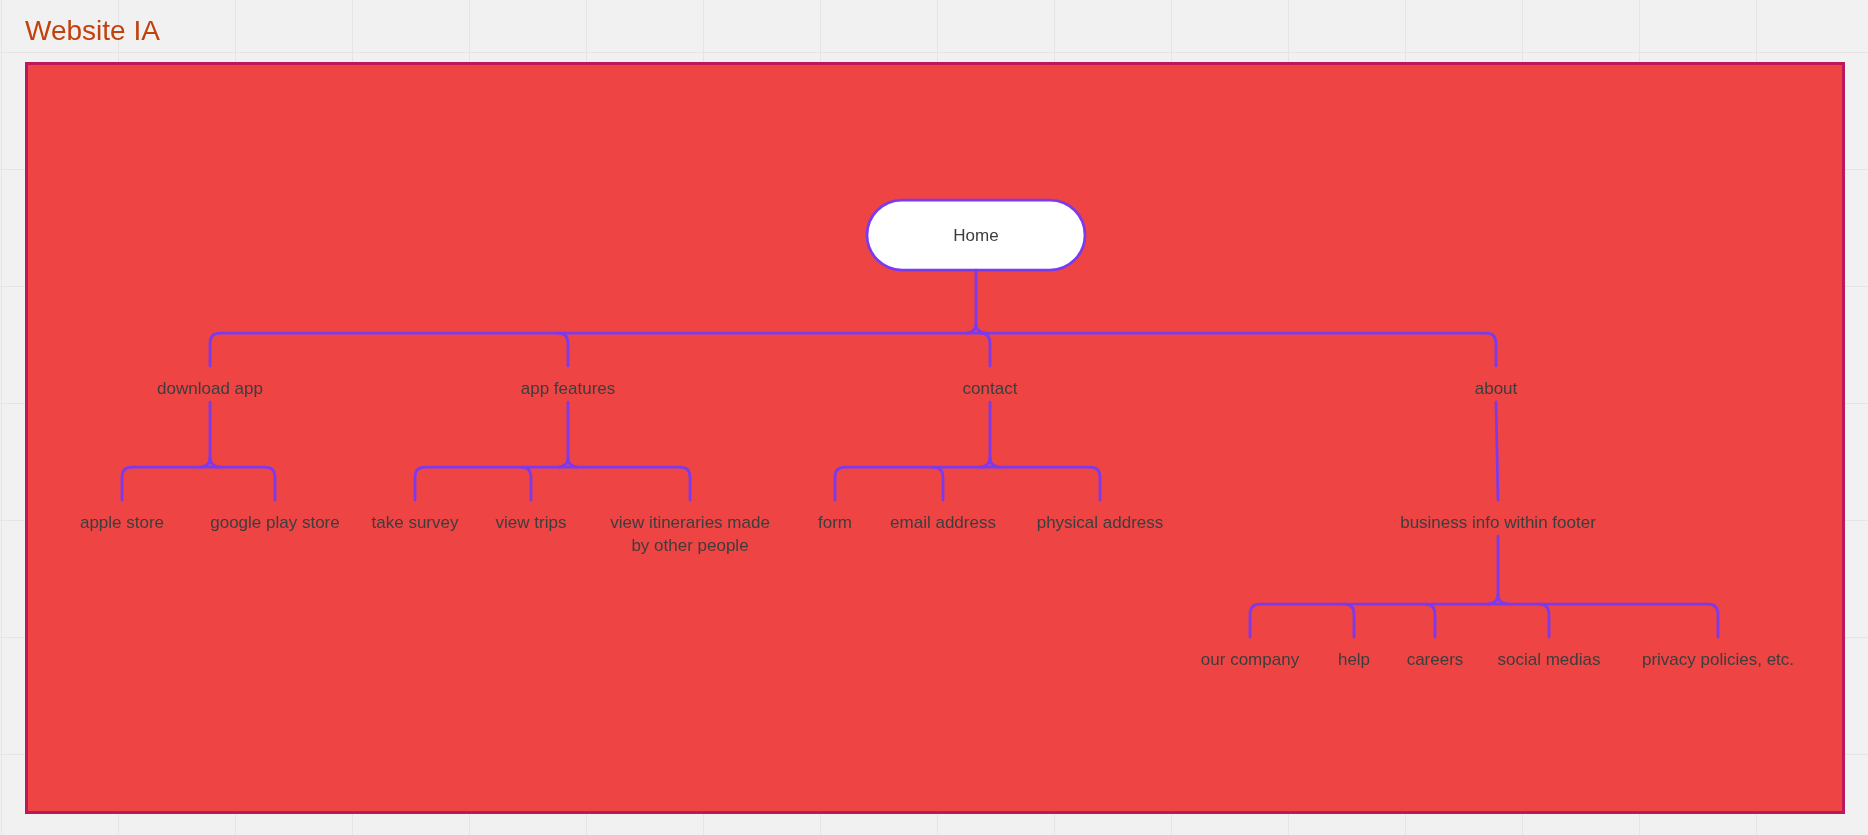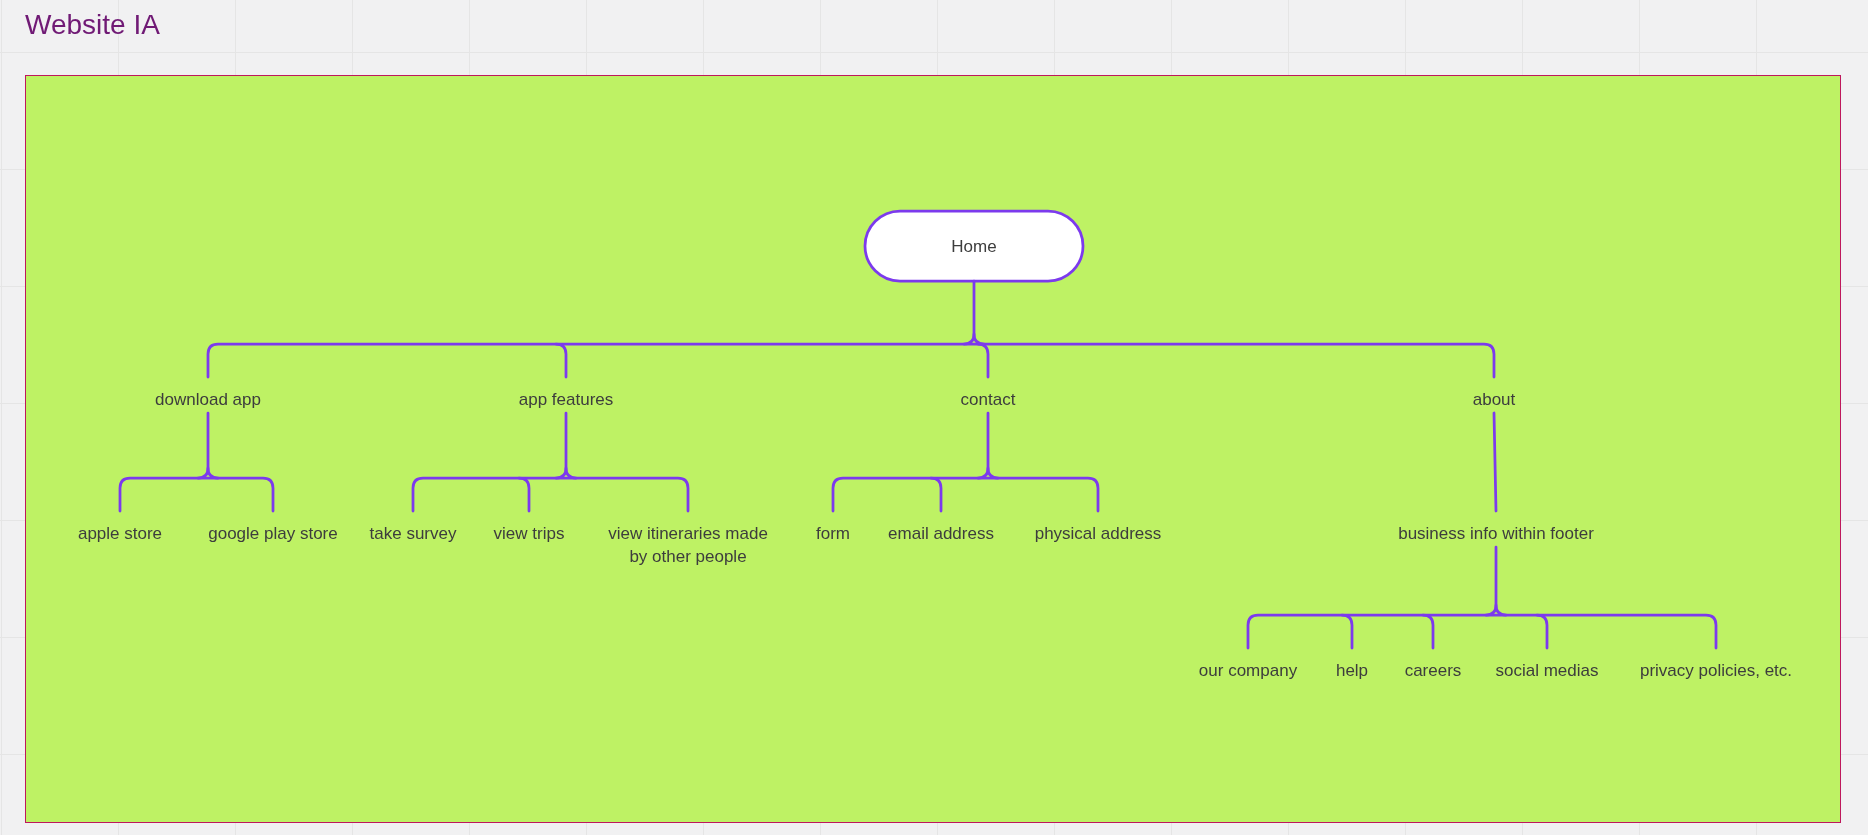--- a/index.html
+++ b/index.html
@@ -7,26 +7,26 @@
     width:1868px;height:835px;overflow:hidden;position:relative;
     font-family:"Liberation Sans",sans-serif;
     background-color:#f1f1f2;
     background-image:
       linear-gradient(#e5e5e5 1px, transparent 1px),
       linear-gradient(90deg,#e5e5e5 1px, transparent 1px);
     background-size:117px 117px;
     background-position:1px 52px;
   }
   .board-title{
-    position:absolute;left:25px;top:8px;
-    font-size:28px;line-height:34px;color:#701a75;
+    position:absolute;left:25px;top:14px;
+    font-size:28px;line-height:34px;color:#c2410c;
   }
   .canvas{
-    position:absolute;left:25px;top:75px;width:1814px;height:746px;
-    background:#bef264;border:1px solid #be185d;
+    position:absolute;left:25px;top:62px;width:1814px;height:746px;
+    background:#ef4444;border:3px solid #be185d;
   }
   #tree-svg{display:block;width:100%;height:100%;}
   #tree-svg text{
     font-family:"Liberation Sans",sans-serif;
     font-size:17px;fill:#3d3d3d;
   }
 </style>
 </head>
 <body>
 

